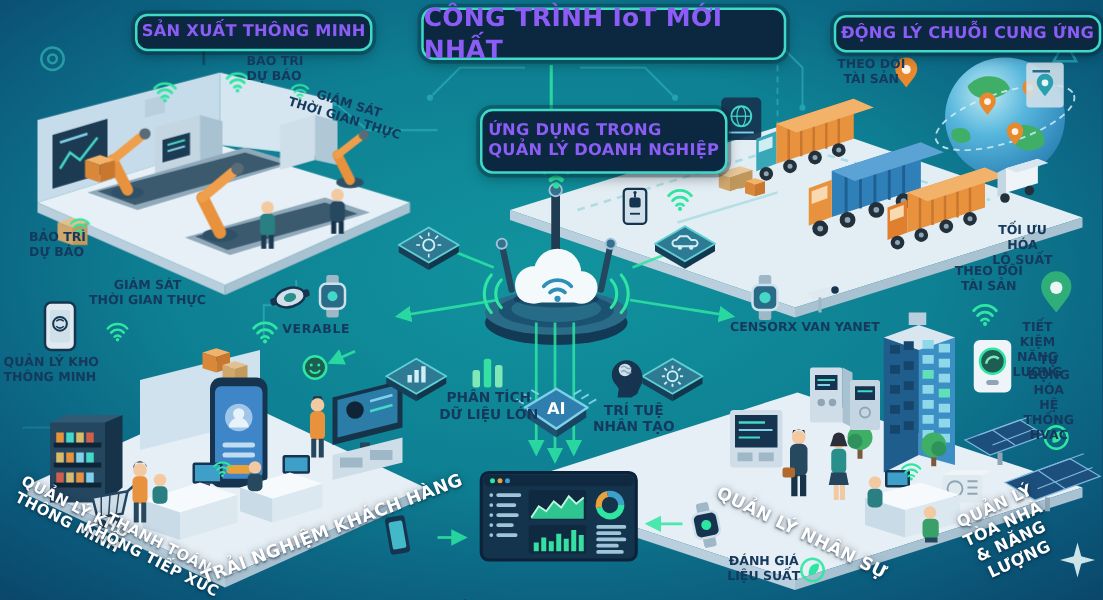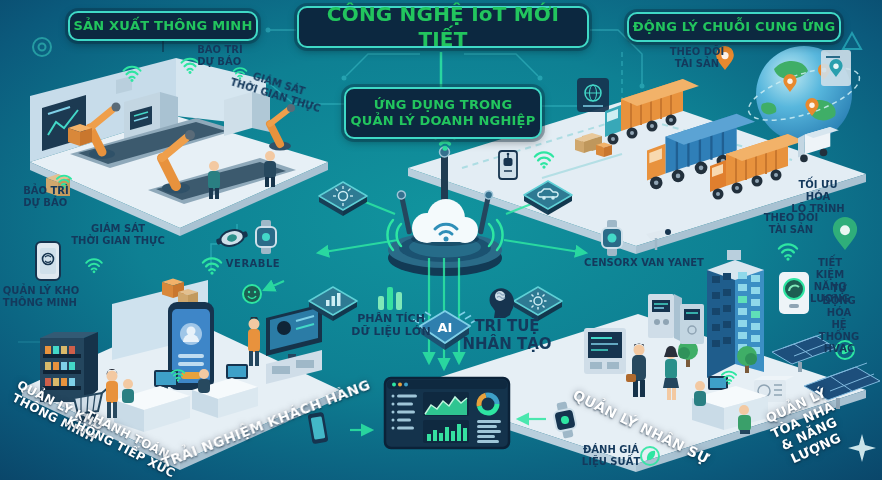--- a/index.html
+++ b/index.html
@@ -4,24 +4,25 @@
 <style>
   html,body{margin:0;padding:0;background:#0a4a6e;}
   #stage{
     position:relative;width:882px;height:480px;overflow:hidden;
     font-family:"DejaVu Sans","Liberation Sans",sans-serif;
     background:linear-gradient(150deg,#0b5d7e 0%,#0e8494 45%,#0a4a70 100%);
   }
   #art{position:absolute;left:0;top:0;z-index:1;}
   .banner{
     position:absolute;z-index:3;display:flex;align-items:center;justify-content:center;
-    background:#0c2840;border:2px solid #3fd9c6;border-radius:10px;color:#22c55e;
-    font-weight:800;text-align:center;letter-spacing:.2px;white-space:pre-line;line-height:1.25;
+    background:#0c2840;border:2px solid #3fd9c6;border-radius:10px;color:#8b5cf6;
+    font-weight:800;text-align:left;letter-spacing:.2px;white-space:pre-line;line-height:1.25;
     box-shadow:0 0 0 3px rgba(8,40,60,.35),0 3px 10px rgba(0,0,0,.35);
     transform:translate(-50%,-50%);
+    margin-left:40px;
   }
   #banner-main{left:443px;top:27px;width:288px;height:38px;font-size:20px;}
   #banner-left{left:163px;top:26px;width:186px;height:26px;font-size:13px;}
   #banner-right{left:734px;top:27px;width:210px;height:26px;font-size:13px;}
   #banner-sub{left:443px;top:113px;width:194px;height:48px;font-size:13px;}
   .lbl{
     position:absolute;z-index:3;color:#14395c;font-weight:700;font-size:10px;
     line-height:1.2;text-align:center;white-space:pre-line;transform:translate(-50%,-50%);
   }
   .lbl.left{text-align:left;}
@@ -737,52 +738,52 @@
   <g fill="#9fc6d8">
     <rect x="92" y="42" width="24" height="3" rx="1.5"></rect>
           <rect x="92" y="47" width="20" height="3" rx="1.5"></rect>
     <rect x="92" y="52" width="24" height="3" rx="1.5"></rect>
           <rect x="92" y="57" width="18" height="3" rx="1.5"></rect>
     <rect x="92" y="62" width="22" height="3" rx="1.5"></rect>
   </g>
 </g>
 </svg>
 
-<div class="banner" id="banner-main">CÔNG NGHỆ IoT MỚI TIẾT</div>
+<div class="banner" id="banner-main">CÔNG TRÌNH IoT MỚI NHẤT</div>
 <div class="banner" id="banner-left">SẢN XUẤT THÔNG MINH</div>
 <div class="banner" id="banner-right">ĐỘNG LÝ CHUỖI CUNG ỨNG</div>
 <div class="banner" id="banner-sub">ỨNG DỤNG TRONG
 QUẢN LÝ DOANH NGHIỆP</div>
 
 <div class="lbl left" style="left:220px;top:56px;">BẢO TRÌ
 DỰ BÁO</div>
 <div class="lbl" style="left:277px;top:90px;font-size:10px;transform:translate(-50%,-50%) rotate(17deg);">GIÁM SÁT
 THỜI GIAN THỰC</div>
 <div class="lbl left" style="left:46px;top:197px;">BẢO TRÌ
 DỰ BÁO</div>
 <div class="lbl" style="left:118px;top:235px;">GIÁM SÁT
 THỜI GIAN THỰC</div>
 <div class="lbl left" style="left:41px;top:297px;">QUẢN LÝ KHO
 THÔNG MINH</div>
 <div class="lbl" style="left:253px;top:264px;letter-spacing:.5px;">VERABLE</div>
 <div class="lbl" style="left:697px;top:58px;">THEO DÕI
 TÀI SẢN</div>
 <div class="lbl" style="left:818px;top:197px;">TỐI ƯU HÓA
-LỘ TRÌNH</div>
+LỘ SUẤT</div>
 <div class="lbl" style="left:791px;top:224px;">THEO DÕI
 TÀI SẢN</div>
 <div class="lbl" style="left:830px;top:281px;">TIẾT KIỆM
 NĂNG LƯỢNG</div>
 <div class="lbl" style="left:839px;top:319px;">TỰ ĐỘNG HÓA
 HỆ THỐNG
 HVAC</div>
 <div class="lbl" style="left:644px;top:263px;">CENSORX VAN YANET</div>
 <div class="lbl" style="left:391px;top:325px;font-size:11px;">PHÂN TÍCH
 DỮ LIỆU LỚN</div>
-<div class="lbl" style="left:507px;top:335px;font-size:15px;">TRÍ TUỆ
+<div class="lbl" style="left:507px;top:335px;font-size:11px;">TRÍ TUỆ
 NHÂN TẠO</div>
 <div class="lbl" style="left:447px;top:488px;font-size:12.5px;">QUYẾT ĐỊNH DỰA TRÊN DỮ LIỆU</div>
 <div class="lbl" style="left:611px;top:456px;font-size:10px;">ĐÁNH GIÁ
 LIỆU SUẤT</div>
 
 <div class="lbl-white" style="left:57px;top:412px;font-size:12px;transform:translate(-50%,-50%) rotate(27deg);">QUẢN LÝ KHO
 THÔNG MINH</div>
 <div class="lbl-white" style="left:124px;top:441px;font-size:12px;transform:translate(-50%,-50%) rotate(27deg);">THANH TOÁN
 KHÔNG TIẾP XÚC</div>
 <div class="lbl-white" style="left:266px;top:424px;font-size:14px;transform:translate(-50%,-50%) rotate(-21deg);">TRẢI NGHIỆM KHÁCH HÀNG</div>

